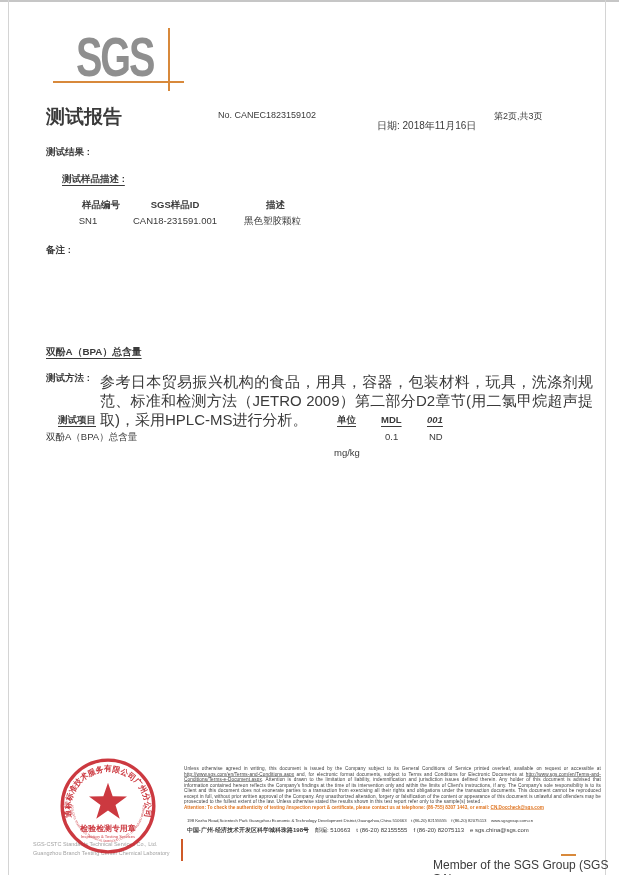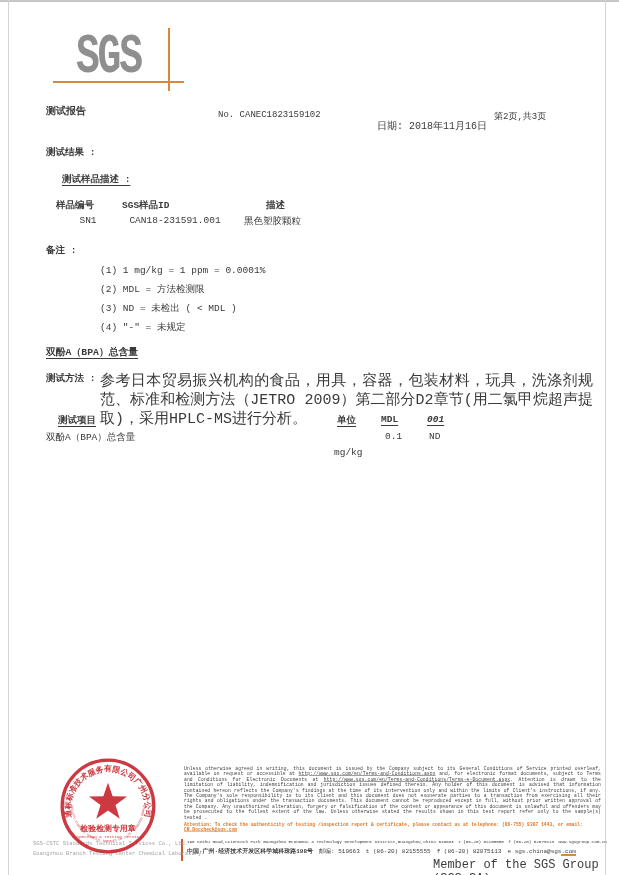--- a/index.html
+++ b/index.html
@@ -1,46 +1,46 @@
 <!DOCTYPE html>
 <html><head>
 <meta charset="utf-8">
 <style>
   html,body{margin:0;padding:0;background:#fff;}
   .page{position:relative;width:619px;height:875px;background:#ffffff;overflow:hidden;
-        font-family:Liberation Mono, monospace;color:#3a3a3a;}
+        font-family:Liberation Sans, sans-serif;color:#3a3a3a;}
   .abs{position:absolute;}
 
   
   #b-top{left:0;top:0;width:619px;height:2px;background:#c6c6c6;}
   #b-left{left:8px;top:0;width:1px;height:875px;background:#d4d4d4;}
   #b-right{left:605px;top:0;width:1px;height:875px;background:#d4d4d4;}
 
   
   #logo-text{left:76px;top:30px;font-size:55px;line-height:1;font-weight:bold;color:#8f8f8f;
              letter-spacing:-3px;transform:scaleX(.72);transform-origin:0 0;}
   #logo-vline{left:168px;top:28px;width:2px;height:63px;background:#d8893b;}
   #logo-hline{left:53px;top:81px;width:131px;height:2px;background:#d8893b;}
 
   
-  #report-title{left:46px;top:104px;font-size:10px;font-weight:bold;}
+  #report-title{left:46px;top:104px;font-size:19px;font-weight:bold;}
   #report-no{left:218px;top:110px;font-size:9px;}
   #report-date{left:377px;top:119px;font-size:10px;}
   #report-page{left:494px;top:110px;font-size:9px;}
 
   .lbl{font-weight:bold;font-size:9.5px;}
   .txt{font-size:9.5px;}
   .ul{text-decoration:underline;text-underline-offset:2.5px;}
 
   #results-label{left:46px;top:146px;}
   #sample-desc{left:46px;top:173px;padding-left:16px;}
 
   
-  #st-h1{left:56px;top:199px;width:64px;text-align:left;}
-  #st-h2{left:122px;top:199px;width:106px;}
+  #st-h1{left:56px;top:199px;width:64px;text-align:right;}
+  #st-h2{left:122px;top:199px;width:106px;text-align:center;}
   #st-h3{left:238px;top:199px;margin-left:28px;}
   #st-r1{left:56px;top:215px;width:64px;text-align:center;}
   #st-r2{left:122px;top:215px;width:106px;text-align:center;}
   #st-r3{left:226px;top:215px;margin-left:18px;}
 
   #notes-label{left:46px;top:244px;}
   #notes{left:100px;top:261px;font-size:9.5px;line-height:19px;}
 
   #bpa-heading{left:46px;top:346px;font-size:9.8px;font-weight:bold;}
   #method-label{left:46px;top:372px;}
@@ -98,26 +98,20 @@
   <div>
     <div class="abs lbl" id="st-h1">样品编号</div>
     <div class="abs lbl" id="st-h2">SGS样品ID</div>
     <div class="abs lbl" id="st-h3">描述</div>
     <div class="abs txt" id="st-r1">SN1</div>
     <div class="abs txt" id="st-r2">CAN18-231591.001</div>
     <div class="abs txt" id="st-r3">黑色塑胶颗粒</div>
   </div>
 
   <div class="abs lbl" id="notes-label">备注 :</div>
-  <div class="abs" id="notes">
-    <div>(1) 1 mg/kg = 1 ppm = 0.0001%</div>
-    <div>(2) MDL = 方法检测限</div>
-    <div>(3) ND = 未检出 ( &lt; MDL )</div>
-    <div>(4) "-" = 未规定</div>
-  </div>
 
   <div class="abs ul" id="bpa-heading">双酚A（BPA）总含量</div>
   <div class="abs lbl" id="method-label">测试方法 :</div>
   <div class="abs" id="method-text">参考日本贸易振兴机构的食品，用具，容器，包装材料，玩具，洗涤剂规范、标准和检测方法（JETRO 2009）第二部分D2章节(用二氯甲烷超声提取)，采用HPLC-MS进行分析。</div>
 
   <div>
     <div class="abs lbl ul" id="rt-h1">测试项目</div>
     <div class="abs lbl ul" id="rt-h2">单位</div>
     <div class="abs lbl ul" id="rt-h3">MDL</div>
     <div class="abs lbl ul" id="rt-h4">001</div>

